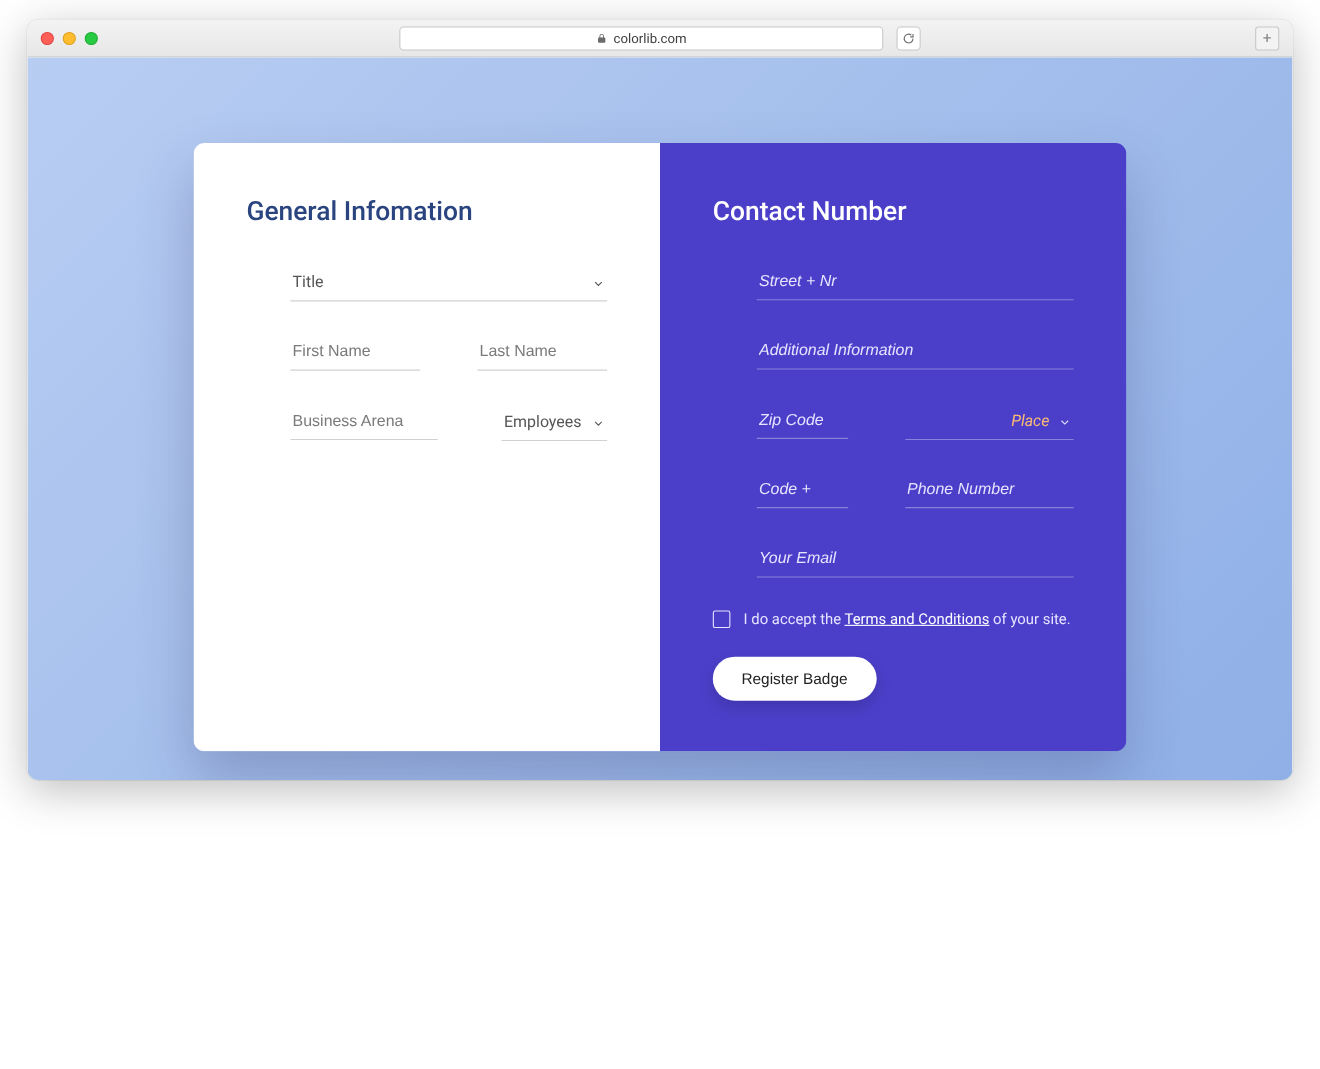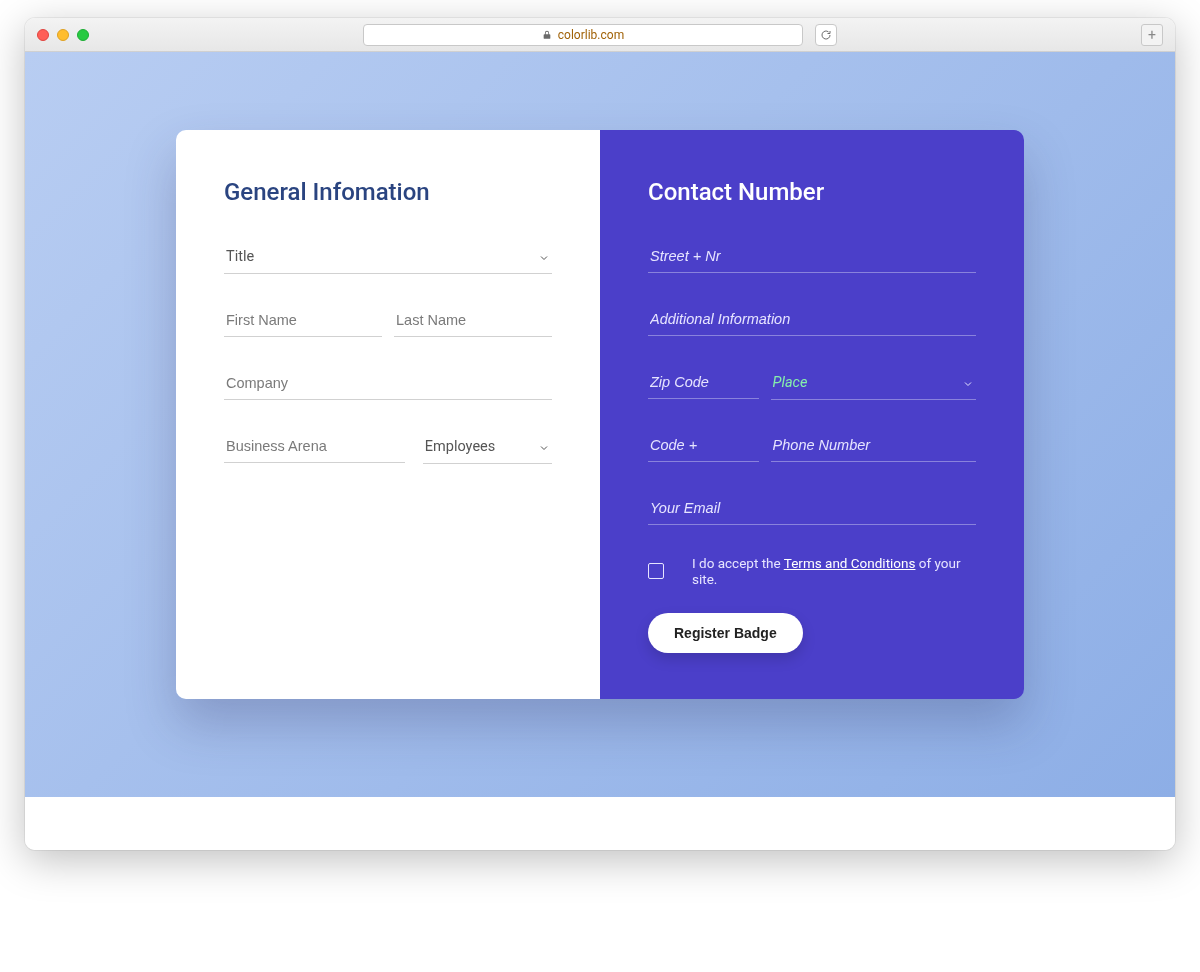--- a/index.html
+++ b/index.html
@@ -37,38 +37,38 @@
   .tl-red    { background:#ff5f57; border:1px solid #e04540;}
   .tl-yellow { background:#ffbd2e; border:1px solid #dfa123;}
   .tl-green  { background:#28ca42; border:1px solid #1dad34;}
   .addr-wrap {
     position: absolute; left: 50%; transform: translateX(-50%);
     display: flex; align-items: center; gap: 12px;
   }
   .addr {
     width: 440px; height: 22px;
     background: #fff; border:1px solid #c8c8c8; border-radius: 4px;
-    font-size: 12px; color:#a16207;
+    font-size: 12px; color:#404040;
     display:flex; align-items:center; justify-content:center; gap:6px;
   }
   .addr svg { width:10px; height:10px; fill:#6b6b6b; }
   .reload {
     width: 22px; height: 22px; border:1px solid #c8c8c8; border-radius:4px;
     background:#fff; display:flex; align-items:center; justify-content:center;
   }
   .reload svg { width:12px; height:12px; stroke:#6b6b6b; fill:none; stroke-width:2;}
   .newtab {
     margin-left:auto; width:22px; height:22px; border:1px solid #c8c8c8; border-radius:3px;
     background:#f3f3f3; display:flex; align-items:center; justify-content:center;
     font-size:14px; color:#888;
   }
 
   
   .viewport {
-    height: 798px;
+    height: 657px;
     overflow: hidden;
   }
   .hero {
     height: 745px;
     background: linear-gradient(135deg, #b8cdf2 0%, #8daee6 100%);
     display:flex; align-items:flex-start; justify-content:center;
     padding-top: 78px;
   }
   .card {
     width: 848px;
@@ -85,20 +85,21 @@
   .pane-left h2 { color:#2a4480; }
   .pane-right h2 { color:#fff; }
 
   .row { display:flex; gap:12px; }
   .row.tight { gap:18px; }
   .row > * { flex:1 1 0; min-width:0; }
 
   .field {
     position:relative;
     margin-bottom: 30px;
+    margin-left: 40px;
   }
   .field:last-child { margin-bottom: 0; }
 
   .field input, .field .select {
     width:100%;
     border:none; border-bottom:1px solid rgba(0,0,0,.18);
     background:transparent;
     font-size:14.5px; color:#555;
     padding: 8px 2px;
     outline:none;
@@ -106,46 +107,46 @@
   .field input::placeholder { color:#7a7a7a; }
   .pane-left .field input, .pane-left .field .select { color:#555; }
   .pane-left .field .select { color:#555; }
 
   .pane-right .field input, .pane-right .field .select {
     border-bottom:1px solid rgba(255,255,255,.35);
     color:#fff;
     font-style:italic;
   }
   .pane-right .field input::placeholder { color:#e6e4ff; }
-  .pane-right .field .select { color:#86efac; }
+  .pane-right .field .select { color:#fdba74;justify-content:flex-end; }
 
   .select {
     display:flex; align-items:center; justify-content:space-between;
     cursor:pointer;
   }
   .chev { width:12px; height:12px; flex:0 0 auto; margin-left:8px;}
   .chev svg { width:12px; height:12px; }
   .pane-left .chev svg path { stroke:#555; }
   .pane-right .chev svg path { stroke:#e6e4ff; }
 
   
   .terms {
-    display:flex; align-items:center; gap:28px;
+    display:flex; align-items:center; gap:12px;
     font-size:13.5px; color:#e6e4ff; margin: 6px 0 26px;
   }
   .terms .box {
     width:16px; height:16px; border:1.5px solid #e6e4ff; border-radius:2px;
     flex:0 0 auto; cursor:pointer;
   }
   .terms a { color:#fff; text-decoration: underline; }
 
   .btn {
     background:#fff; color:#222; border:none;
     padding: 12px 26px; border-radius: 22px;
-    font-size:14px; font-weight:700;
+    font-size:14px; font-weight:400;
     cursor:pointer;
     box-shadow: 0 6px 14px rgba(0,0,0,.15);
   }
 
   .below { height: 150px; background:#fff; }
 </style>
 </head>
 <body>
 
 <div class="browser">
@@ -187,21 +188,20 @@
                   </svg></span>
             </div>
           </div>
 
           <div class="row">
             <div class="field"><input placeholder="First Name" style=""></div>
             <div class="field"><input placeholder="Last Name" style=""></div>
           </div>
 
 
-          <div class="field"><input placeholder="Company" style=""></div>
 
           <div class="row tight">
             <div class="field" style="flex:1.4"><input placeholder="Business Arena" style=""></div>
             <div class="field" style="flex:1">
               <div class="select">
                 <span>Employees</span>
                 <span class="chev"><svg viewBox="0 0 24 24" fill="none">
                       <path d="M6 9l6 6 6-6" stroke-width="2"></path>
                     </svg></span>
               </div>

